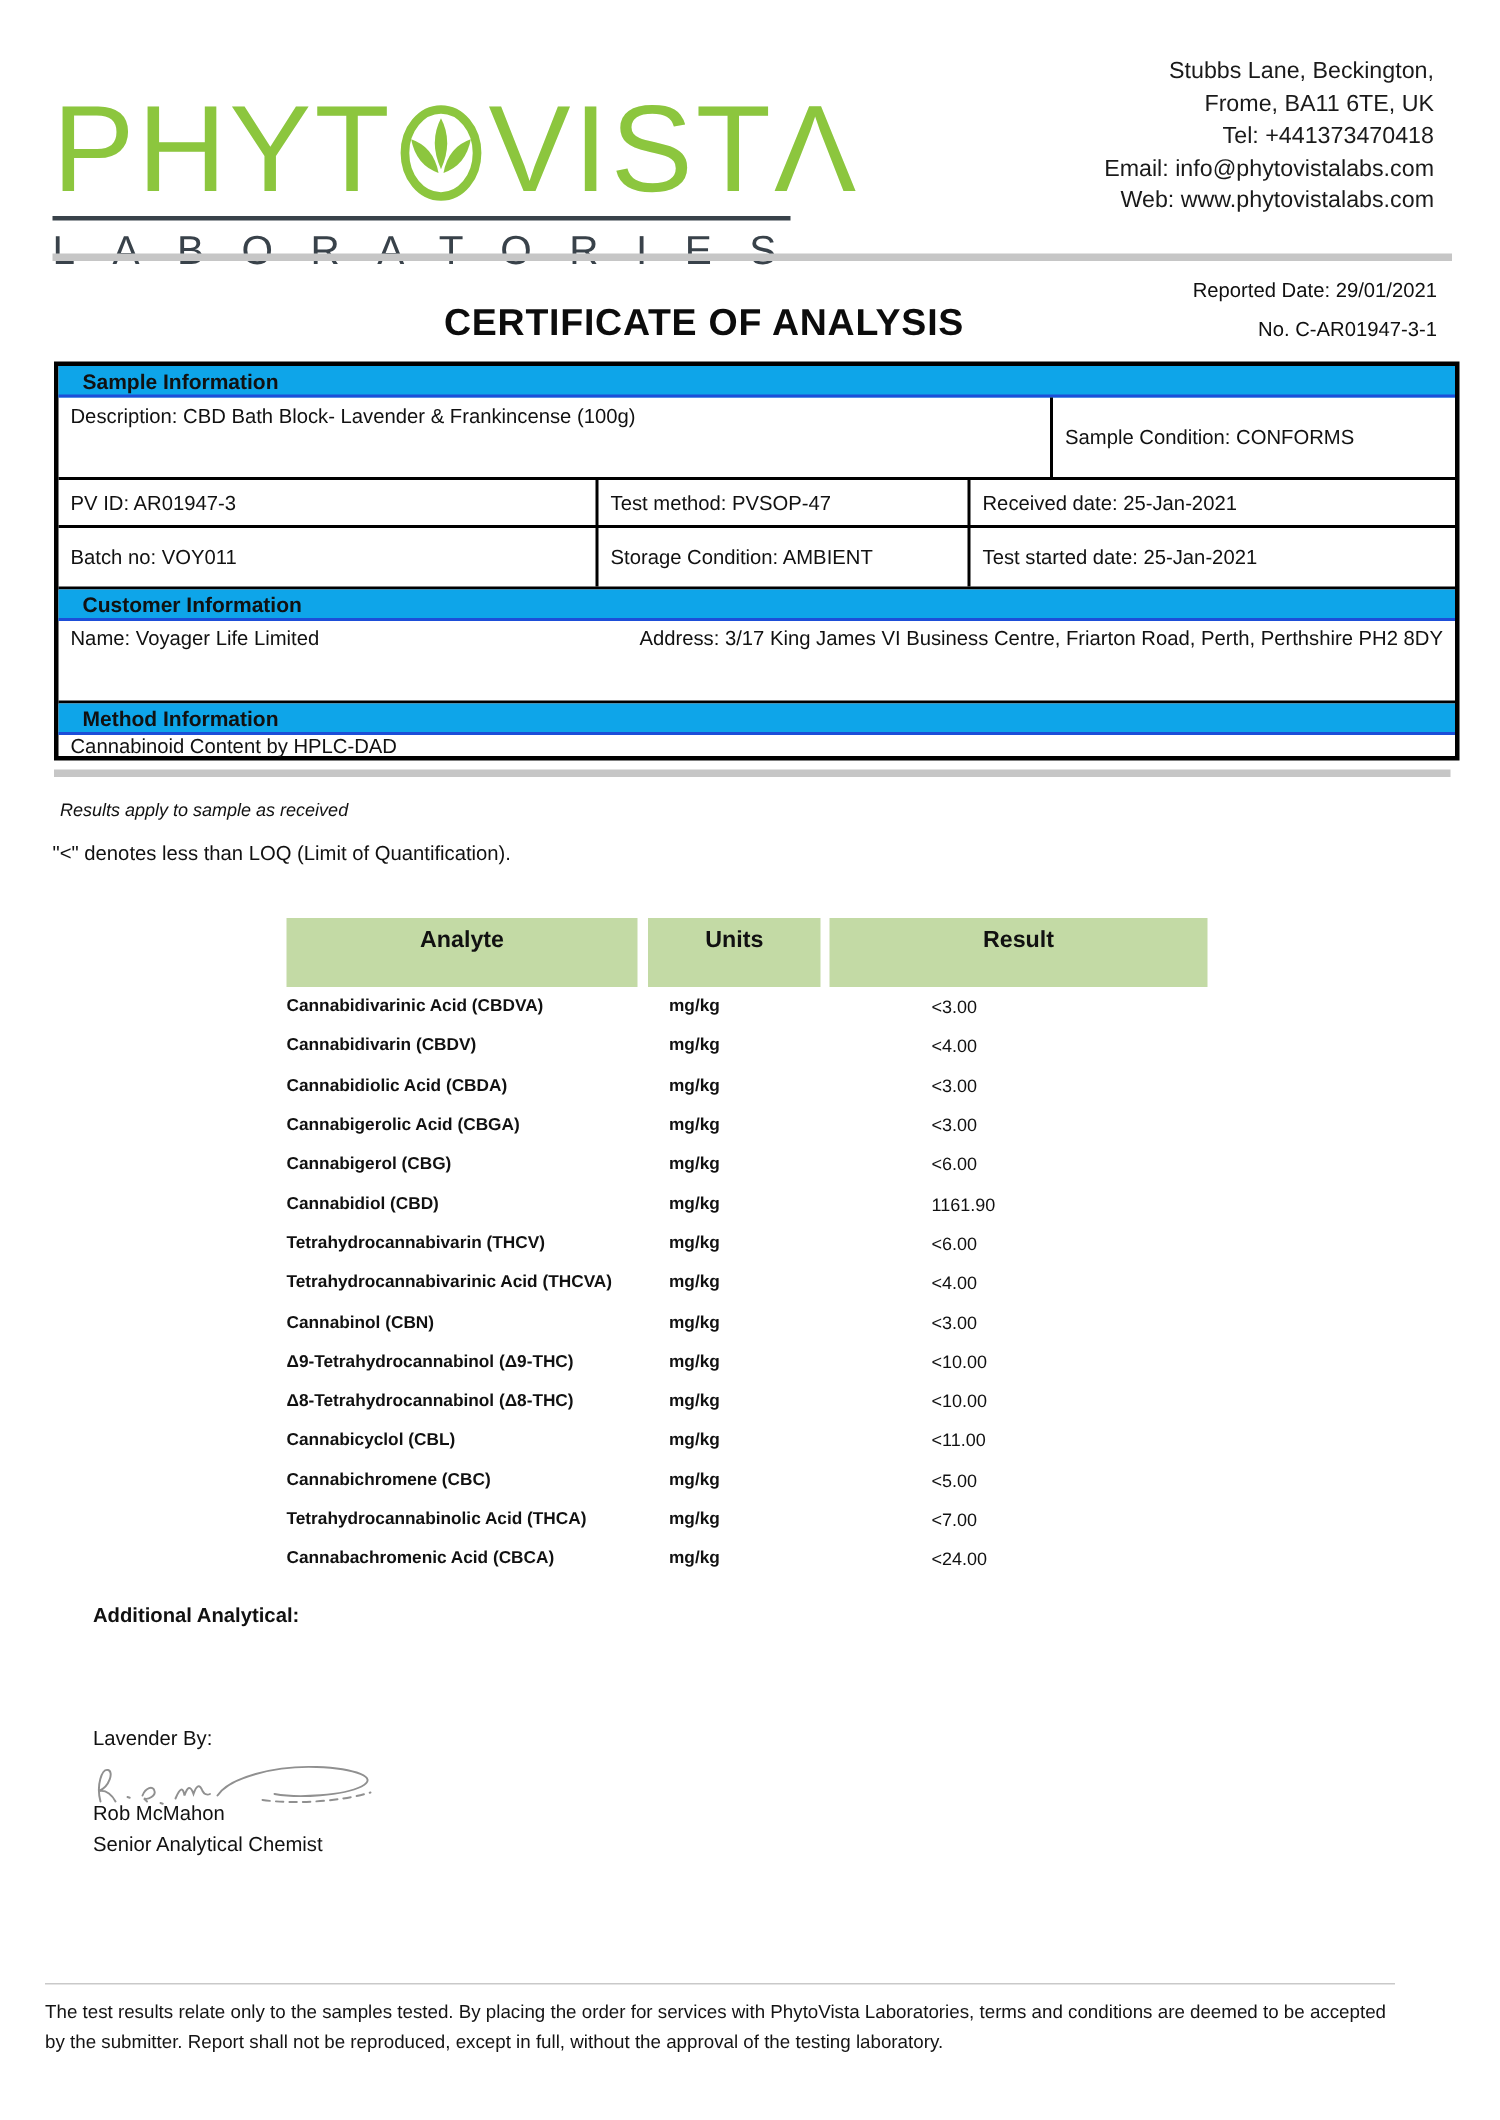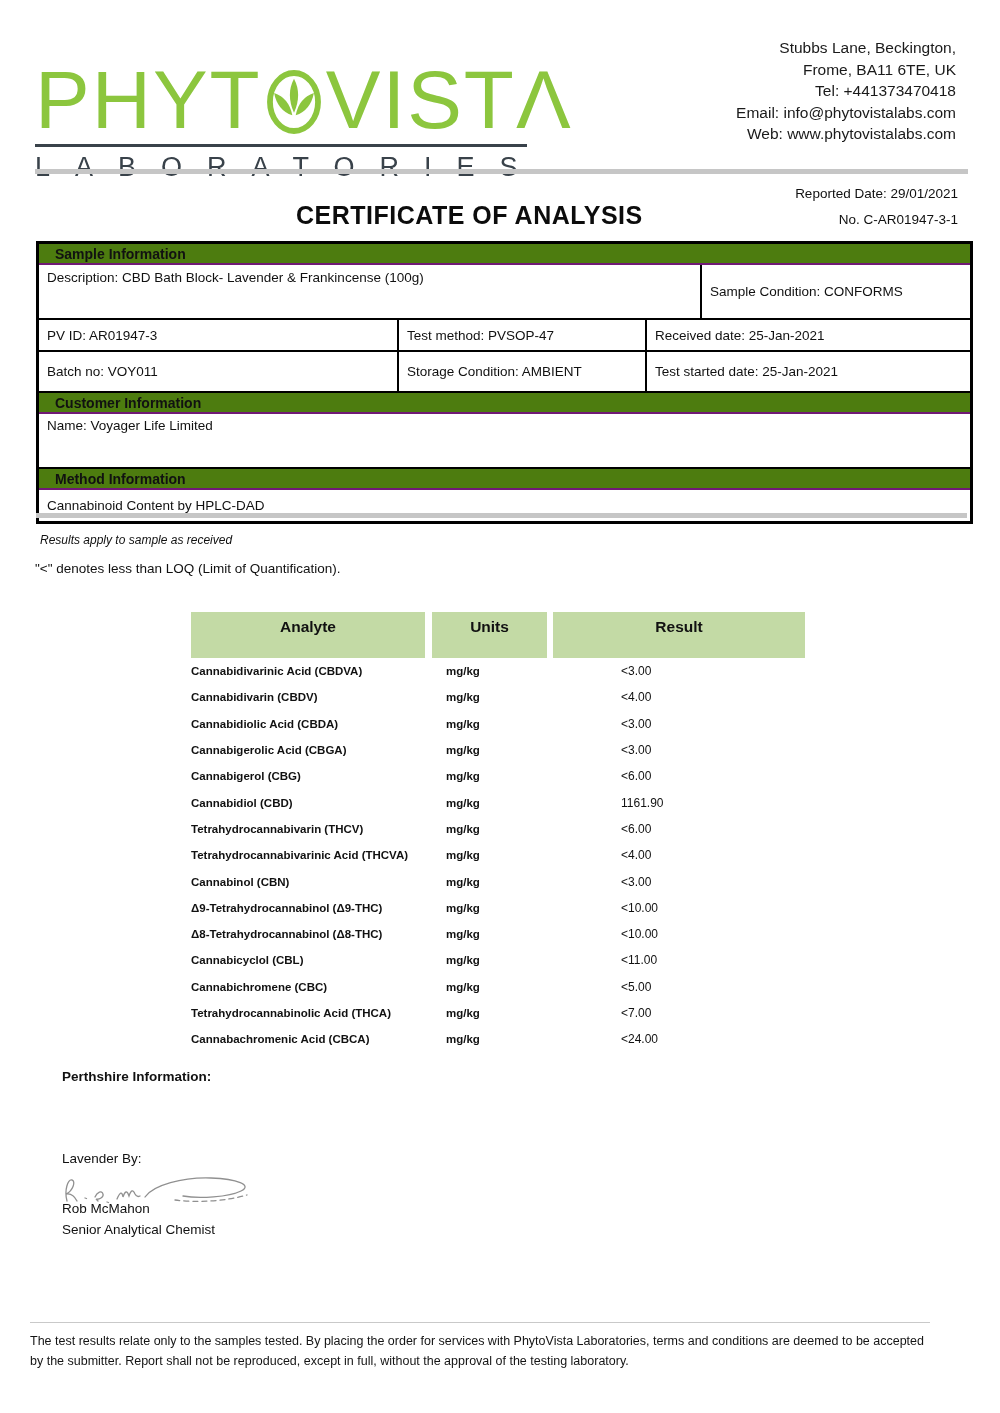--- a/index.html
+++ b/index.html
@@ -17,35 +17,35 @@
   .brand-row .leaf{width:58px;height:68px;margin:0 3px 1px 3px;flex:0 0 auto;}
   .brand-rule{border-top:3px solid #39424a;margin-top:7px;}
   .brand-sub{margin-top:5px;color:#39424a;font-size:27px;letter-spacing:25px;margin-right:-25px;white-space:nowrap;}
   .letterhead-rule{position:absolute;left:35px;top:169px;width:933px;height:5px;background:#c6c6c6;}
   .contact{position:absolute;right:44px;top:37px;text-align:right;font-size:15.5px;line-height:21.5px;color:#1a1a1a;}
   
   .report-meta{position:absolute;right:42px;top:181px;text-align:right;font-size:13.5px;line-height:26px;color:#101010;}
   .coa-title{position:absolute;left:296px;top:201px;font-size:25px;font-weight:bold;letter-spacing:0.5px;color:#0c0c0c;margin:0;}
   
   .info-table{position:absolute;left:36px;top:241px;width:931px;border:3px solid #000;background:#fff;font-size:13.5px;}
-  .sec-bar{height:17px;background:#4d7c0f;border-bottom:2px solid #701a75;font-weight:bold;font-size:14px;padding:2px 0 0 16px;box-sizing:content-box;}
+  .sec-bar{height:17px;background:#0ea5e9;border-bottom:2px solid #1d4ed8;font-weight:bold;font-size:14px;padding:2px 0 0 16px;box-sizing:content-box;}
   .irow{display:flex;border-bottom:2px solid #000;}
   .icell{padding:0 8px;box-sizing:border-box;}
   .vline{border-right:2px solid #000;}
   .row-desc{height:53px;}
   .row-desc .c1{width:663px;padding-top:5px;}
   .row-desc .c2{flex:1;display:flex;align-items:center;}
   .row-3col{align-items:stretch;}
   .row-3col .c1{width:360px;display:flex;align-items:center;}
   .row-3col .c2{width:248px;display:flex;align-items:center;}
   .row-3col .c3{flex:1;display:flex;align-items:center;}
   .row-pv{height:30px;}
   .row-batch{height:39px;}
   .row-cust{height:55px;display:flex;flex-direction:row;justify-content:space-between;padding:4px 8px 6px 8px;border-bottom:2px solid #000;box-sizing:border-box;}
-  .row-method{height:31px;display:flex;align-items:center;padding:0 8px;}
+  .row-method{height:14px;display:flex;align-items:center;padding:0 8px;}
   .bottom-rule{position:absolute;left:36px;top:513px;width:931px;height:5px;background:#c6c6c6;}
   
   .note-italic{position:absolute;left:40px;top:533px;font-size:12px;font-weight:normal;font-style:italic;}
   .note-loq{position:absolute;left:35px;top:561px;font-size:13.5px;}
   
   .results{position:absolute;left:191px;top:612px;width:614px;}
   .res-head{display:flex;height:46px;}
   .res-head .hcell{background:#c3daa5;font-weight:bold;font-size:15.5px;text-align:center;padding-top:6px;box-sizing:border-box;}
   .res-head .h1{width:234px;}
   .res-head .h2{width:115px;margin-left:7px;}
@@ -118,20 +118,21 @@
     <div class="irow row-3col row-batch">
       <div class="icell c1 vline">Batch no: VOY011</div>
       <div class="icell c2 vline">Storage Condition: AMBIENT</div>
       <div class="icell c3">Test started date: 25-Jan-2021</div>
     </div>
 
     <div class="sec-bar">Customer Information</div>
 
     <div class="row-cust">
       <div>Name:    Voyager Life Limited</div>
+      <div>Address:   3/17 King James VI Business Centre, Friarton Road, Perth, Perthshire PH2 8DY</div>
     </div>
 
     <div class="sec-bar">Method Information</div>
 
     <div class="row-method">Cannabinoid Content by HPLC-DAD</div>
   </div>
 
   <div class="bottom-rule"></div>
 
   <div class="note-italic">Results apply to sample as received</div>
@@ -229,21 +230,21 @@
     </div>
 
     <div class="res-row">
       <div class="a">Cannabachromenic Acid (CBCA)</div>
       <div class="u">mg/kg</div>
       <div class="r">&lt;24.00</div>
     </div>
   </div>
   </div>
 
-  <div class="additional">Perthshire Information:</div>
+  <div class="additional">Additional Analytical:</div>
   <div class="reviewed">Lavender By:</div>
 
   <svg class="signature" width="205" height="46" viewBox="0 0 205 46" xmlns="http://www.w3.org/2000/svg">
     <g fill="none" stroke="#909090" stroke-width="1.3" stroke-linecap="round">
       <path d="M12 35 C9 24 13 13 17 14 C21 15 18 25 11 28 C16 27 20 31 22 35"></path>
       <path d="M30 32 l1.5 0.5"></path>
       <path d="M40 31 c2 -5 7 -7 8 -3 c1 3 -4 6 -7 5 l2 2"></path>
       <path d="M52 36 l1.5 0.5"></path>
       <path d="M62 33 c3 -7 5 -8 6 -2 c2 -6 4 -7 6 -1 c2 -6 4 -7 6 -2 c1 2 3 3 5 2"></path>
       <path d="M90 31 c8 -12 38 -20 66 -19 c26 1 42 7 30 13 c-12 6 -42 8 -58 5"></path>

